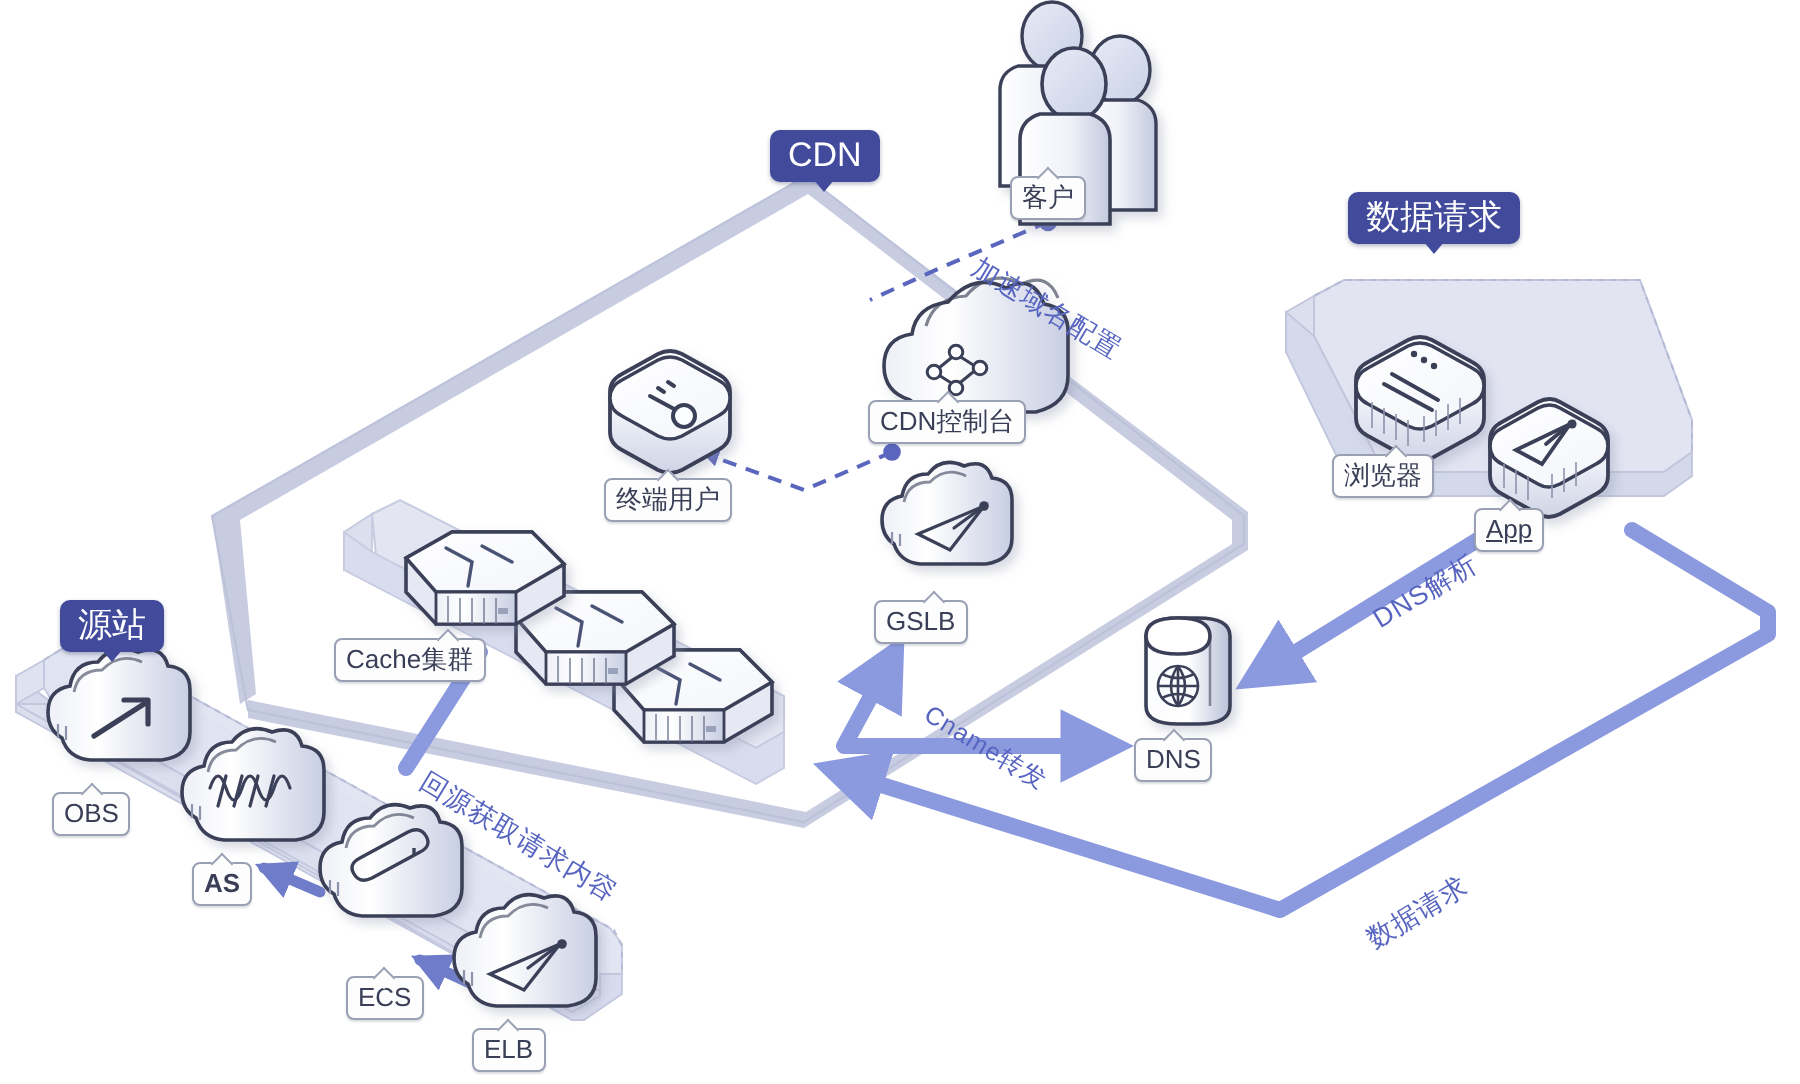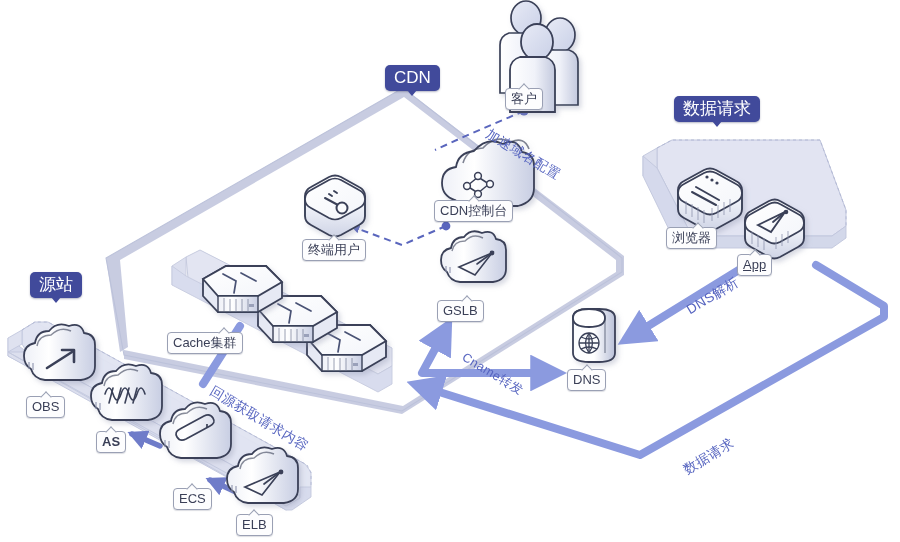--- a/index.html
+++ b/index.html
@@ -345,21 +345,21 @@
         <path d="M232,485 L232,492 M236,486 L236,493"></path>
       </g>
     </g>
 
   </svg>
 
   <div class="gbadge" style="left:385px;top:65px;">
     <span>CDN</span>
     <span class="tail"></span>
   </div>
-  <div class="gbadge" style="left:30px;top:272px;">
+  <div class="gbadge" style="left:30px;top:300px;">
     <span>源站</span>
     <span class="tail"></span>
   </div>
   <div class="gbadge" style="left:674px;top:96px;">
     <span>数据请求</span>
     <span class="tail"></span>
   </div>
 
   <div class="nlabel" style="left:505px;top:88px;">
     <span class="tail"></span>
@@ -369,21 +369,21 @@
   <div class="nlabel" style="left:410px;top:200px;margin-left:24px;">
     <span class="tail"></span>
     <span>CDN控制台</span>
   </div>
 
   <div class="nlabel" style="left:302px;top:239px;">
     <span class="tail"></span>
     <span>终端用户</span>
   </div>
 
-  <div class="nlabel" style="left:167px;top:332px;">
+  <div class="nlabel" style="left:167px;top:319px;">
     <span class="tail" style="left:auto;right:14px;"></span>
     <span>Cache集群</span>
   </div>
 
   <div class="nlabel" style="left:437px;top:300px;">
     <span class="tail" style="left:auto;right:12px;"></span>
     <span>GSLB</span>
   </div>
 
   <div class="nlabel" style="left:567px;top:369px;">

